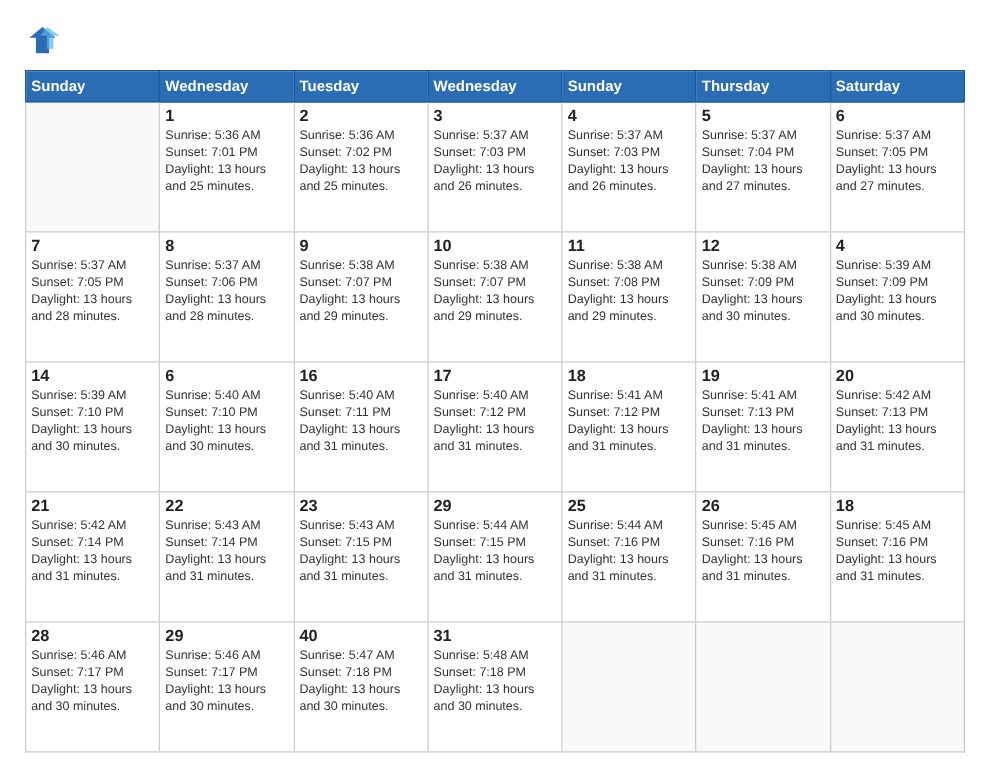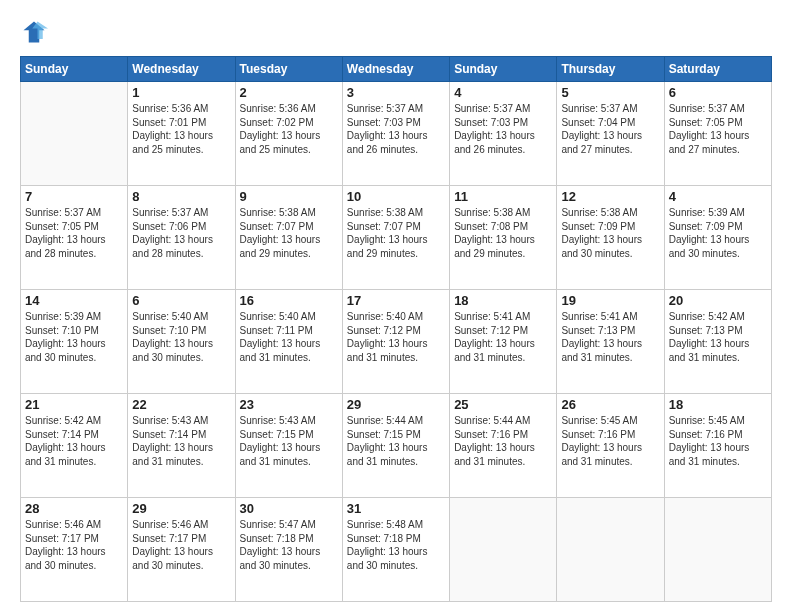--- a/index.html
+++ b/index.html
@@ -248,21 +248,21 @@
         <tr>
           <td>
             <span class="day-num">28</span>
             <div class="cell-info">Sunrise: 5:46 AM<br>Sunset: 7:17 PM<br>Daylight: 13 hours<br>and 30 minutes.</div>
           </td>
           <td>
             <span class="day-num">29</span>
             <div class="cell-info">Sunrise: 5:46 AM<br>Sunset: 7:17 PM<br>Daylight: 13 hours<br>and 30 minutes.</div>
           </td>
           <td>
-            <span class="day-num">30</span>
+            <span class="day-num">40</span>
             <div class="cell-info">Sunrise: 5:47 AM<br>Sunset: 7:18 PM<br>Daylight: 13 hours<br>and 30 minutes.</div>
           </td>
           <td>
             <span class="day-num">31</span>
             <div class="cell-info">Sunrise: 5:48 AM<br>Sunset: 7:18 PM<br>Daylight: 13 hours<br>and 30 minutes.</div>
           </td>
           <td class="empty-cell"></td>
           <td class="empty-cell"></td>
           <td class="empty-cell"></td>
         </tr>

